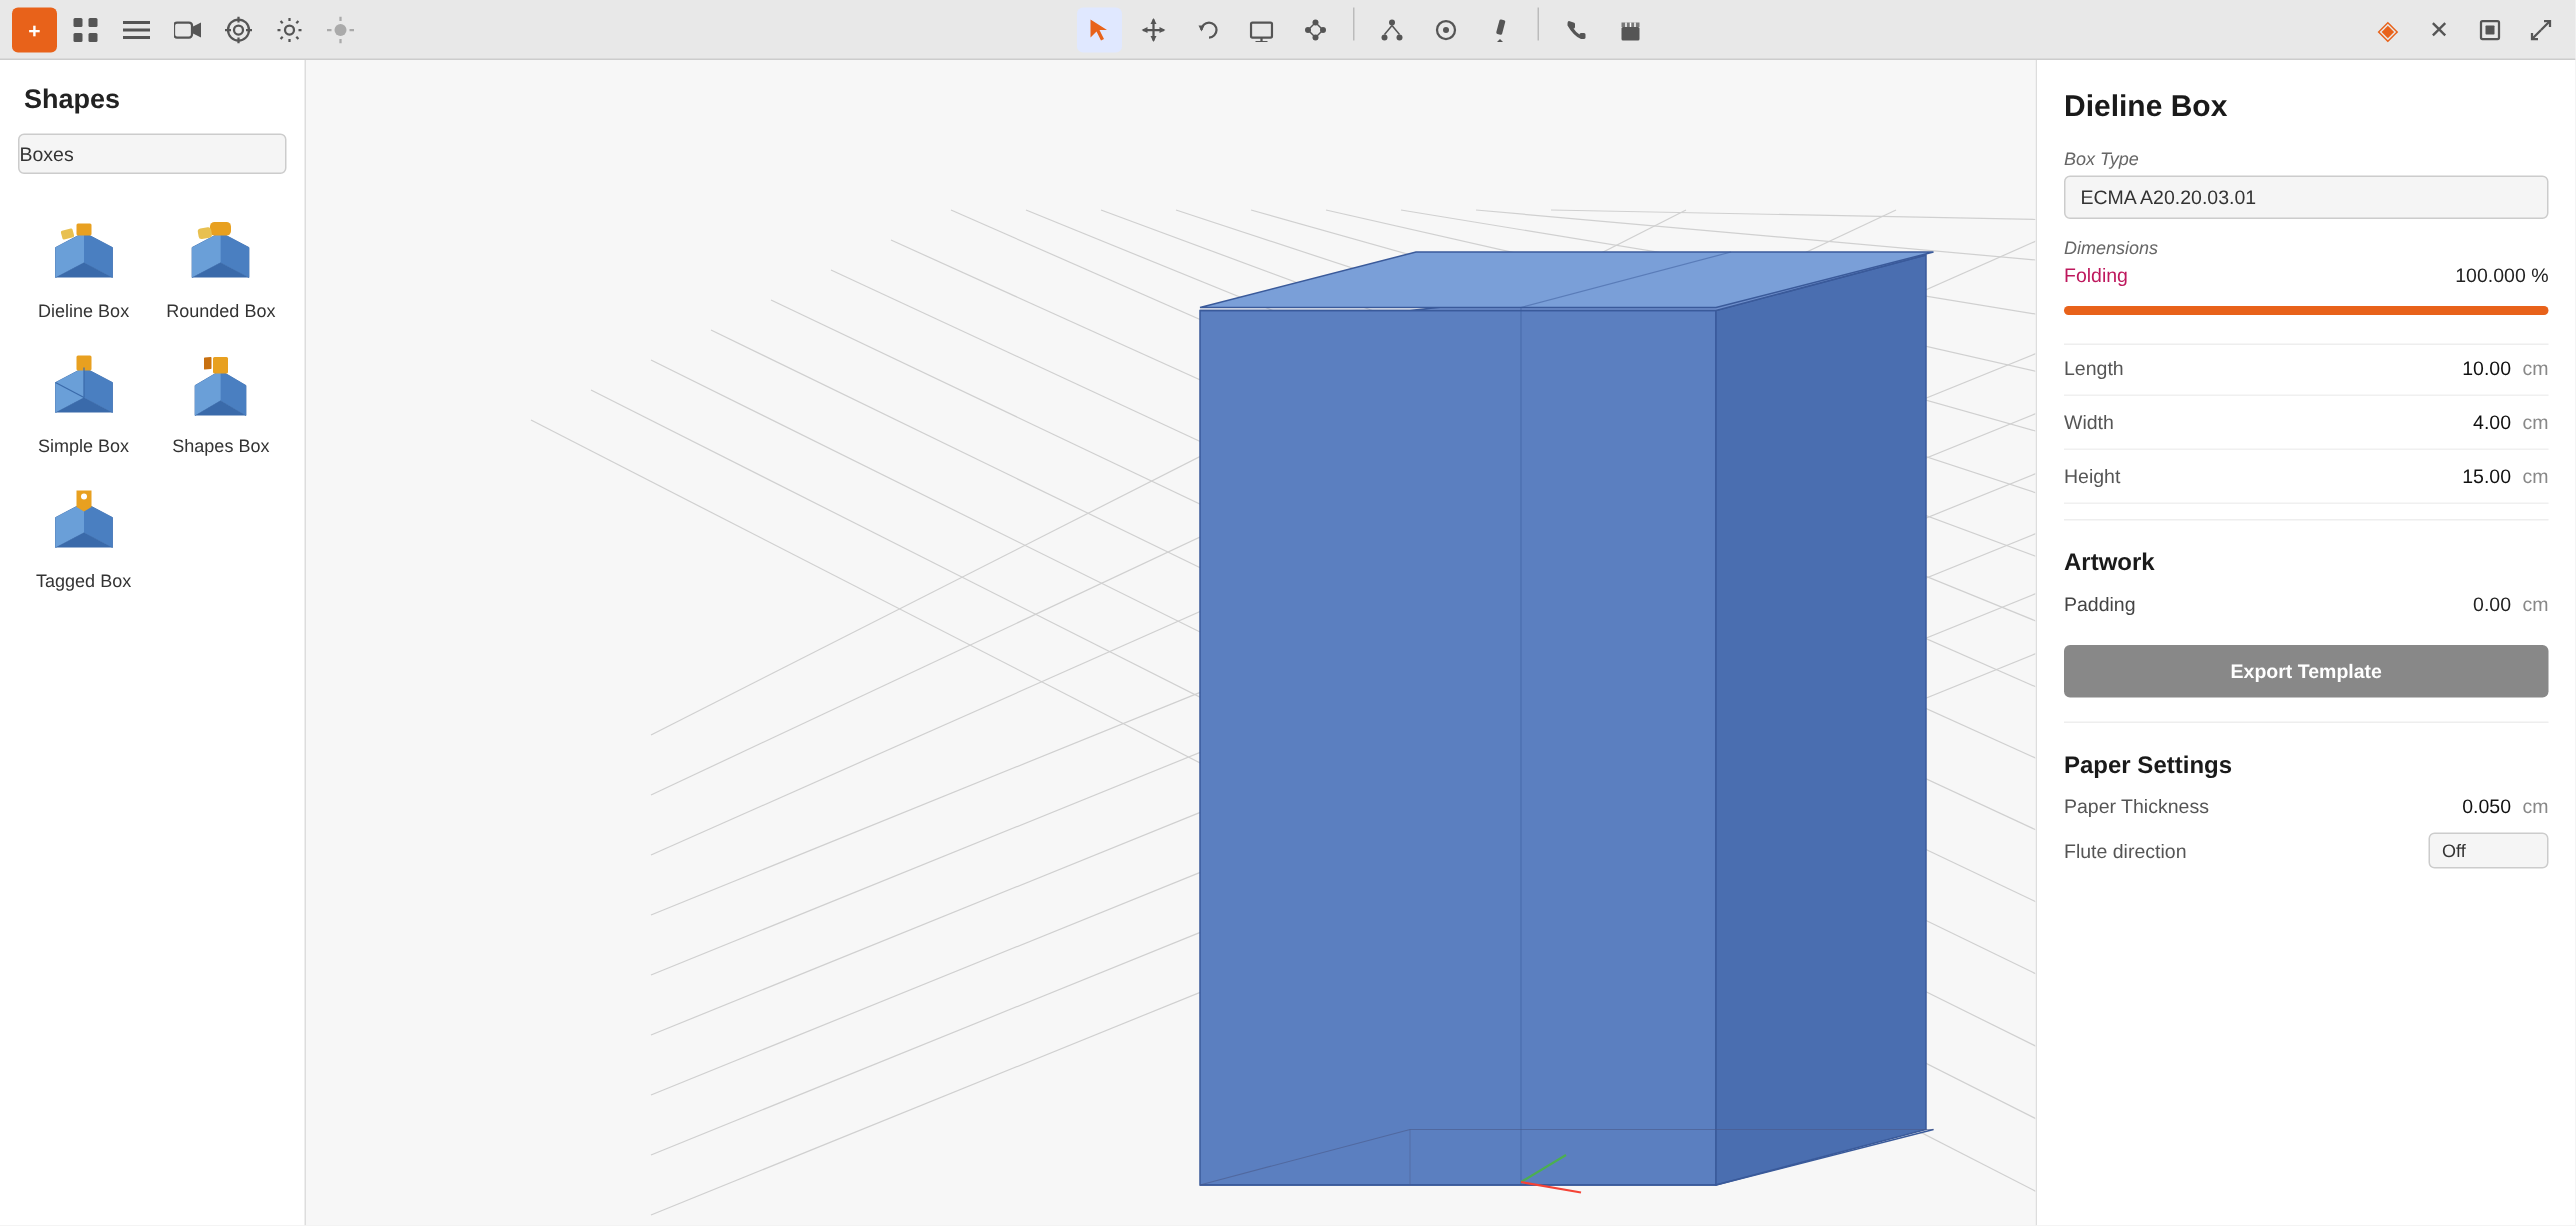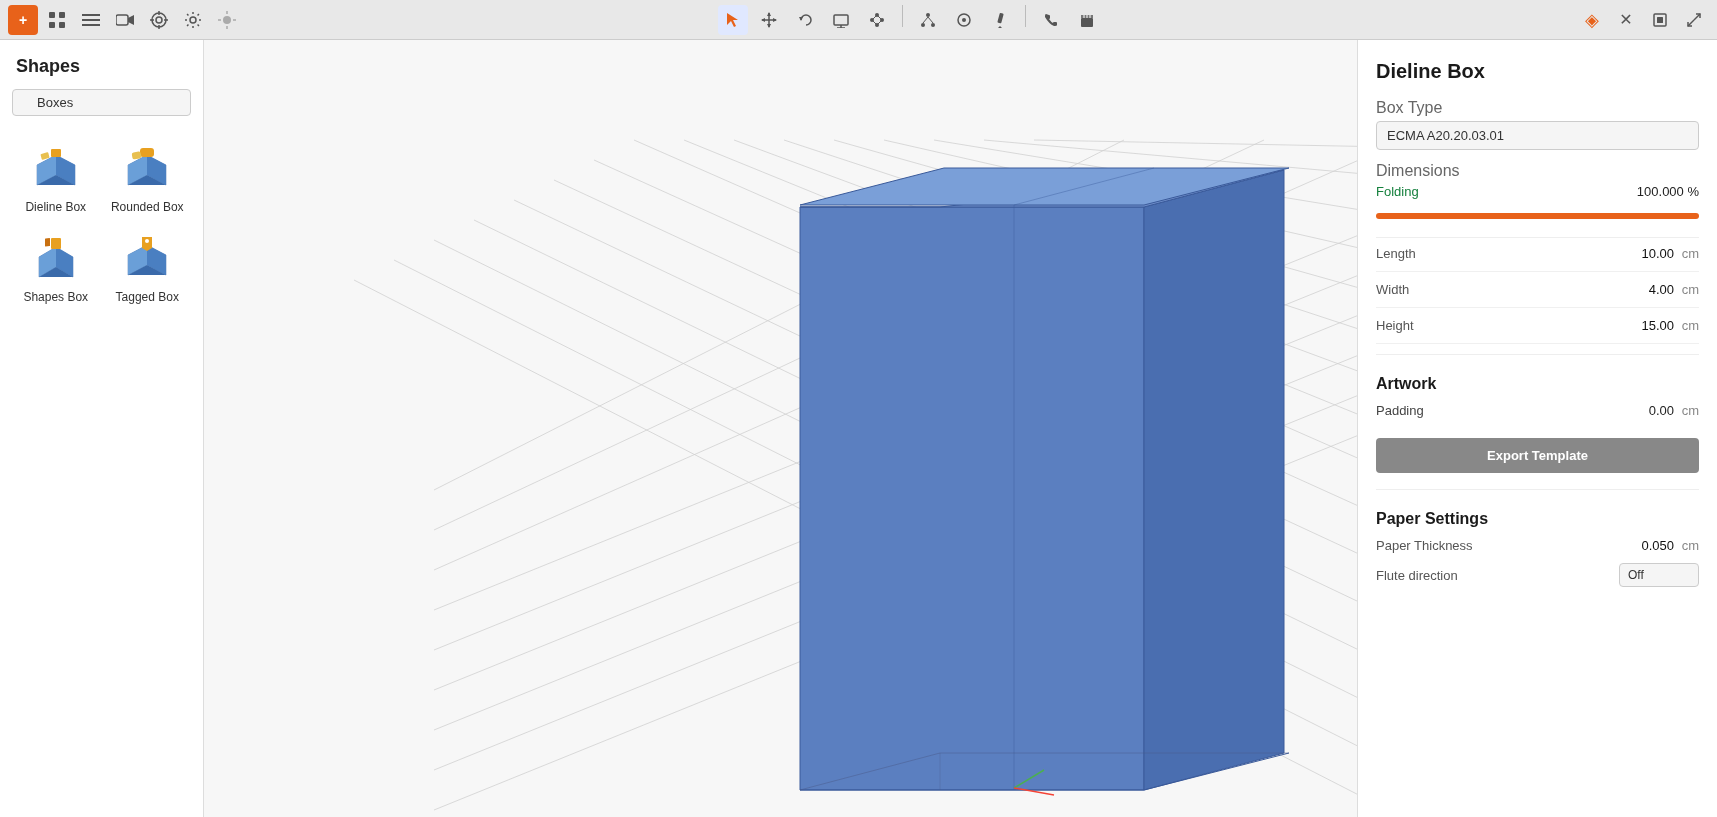--- a/index.html
+++ b/index.html
@@ -60,21 +60,21 @@
       font-size: 18px;
       font-weight: 600;
       padding: 16px 16px 8px;
       color: #222;
     }
     .sidebar-dropdown-wrap {
       padding: 4px 12px 12px;
     }
     .sidebar-dropdown {
       width: 100%;
-      padding: 5px 24px;
+      padding: 5px 0;
       border: 1px solid #ccc;
       border-radius: 4px;
       background: #f5f5f5;
       font-size: 13px;
       color: #333;
       appearance: none;
       cursor: pointer;
     }
     .shapes-grid {
       display: grid;
@@ -127,23 +127,24 @@
       color: #1a1a1a;
       margin-bottom: 16px;
     }
     .panel-section-title {
       font-size: 16px;
       font-weight: 700;
       color: #1a1a1a;
       margin: 20px 0 10px;
     }
     .field-label {
-      font-size: 16px;
+      font-size: 12px;
       color: #666;
       margin-bottom: 4px;
+      font-style: italic;
     }
     .field-select {
       width: 100%;
       padding: 6px 10px;
       border: 1px solid #ccc;
       border-radius: 4px;
       background: #f5f5f5;
       font-size: 13px;
       color: #333;
       appearance: none;
@@ -163,21 +164,21 @@
     .field-row-value {
       font-size: 13px;
       color: #222;
     }
     .folding-row {
       display: flex;
       justify-content: space-between;
       align-items: center;
       margin-bottom: 6px;
     }
-    .folding-label { font-size: 13px; color: #15803d; }
+    .folding-label { font-size: 13px; color: #be185d; }
     .folding-value { font-size: 13px; color: #222; }
     .folding-slider-wrap {
       margin-bottom: 14px;
     }
     .folding-slider {
       width: 100%;
       height: 6px;
       border-radius: 3px;
       background: linear-gradient(to right, #e8621a 0%, #e8621a 100%);
       appearance: none;
@@ -440,20 +441,34 @@
             <polygon points="29,30 48,40 48,20 29,10" fill="#4a7fc1"></polygon>
             <polygon points="10,40 29,30 29,10 10,20" fill="#6a9fd8"></polygon>
             <polygon points="10,40 29,30 48,40" fill="#3a6aaa"></polygon>
             <rect x="22" y="3" width="14" height="9" rx="3" fill="#e8a020"></rect>
             <rect x="14" y="7" width="9" height="7" rx="2" fill="#e8c050" transform="rotate(-10 18 10)"></rect>
           </svg>
         </div>
         <div class="shape-label">Rounded Box</div>
       </div>
 
+      <div class="shape-item">
+        <div class="shape-icon">
+          <svg width="58" height="50" viewBox="0 0 58 50">
+            <polygon points="10,40 29,30 48,40 48,20 29,10 10,20" fill="#5a8fd0" stroke="#3a6aaa" stroke-width="0.5"></polygon>
+            <polygon points="29,30 48,40 48,20 29,10" fill="#4a7fc1"></polygon>
+            <polygon points="10,40 29,30 29,10 10,20" fill="#6a9fd8"></polygon>
+            <polygon points="10,40 29,30 48,40" fill="#3a6aaa"></polygon>
+            <rect x="24" y="2" width="10" height="10" rx="1" fill="#e8a020"></rect>
+            <line x1="10" y1="20" x2="29" y2="30" stroke="#3a6aaa" stroke-width="0.8"></line>
+            <line x1="29" y1="10" x2="29" y2="30" stroke="#3a6aaa" stroke-width="0.8"></line>
+          </svg>
+        </div>
+        <div class="shape-label">Simple Box</div>
+      </div>
 
       <div class="shape-item">
         <div class="shape-icon">
           <svg width="58" height="50" viewBox="0 0 58 50">
             <polygon points="12,42 29,32 46,42 46,22 29,12 12,22" fill="#5a8fd0" stroke="#3a6aaa" stroke-width="0.5"></polygon>
             <polygon points="29,32 46,42 46,22 29,12" fill="#4a7fc1"></polygon>
             <polygon points="12,42 29,32 29,12 12,22" fill="#6a9fd8"></polygon>
             <polygon points="12,42 29,32 46,42" fill="#3a6aaa"></polygon>
             <rect x="24" y="3" width="10" height="11" rx="1" fill="#e8a020"></rect>
             <rect x="18" y="5" width="5" height="8" rx="0.5" fill="#c87010" transform="skewY(-5)"></rect>

